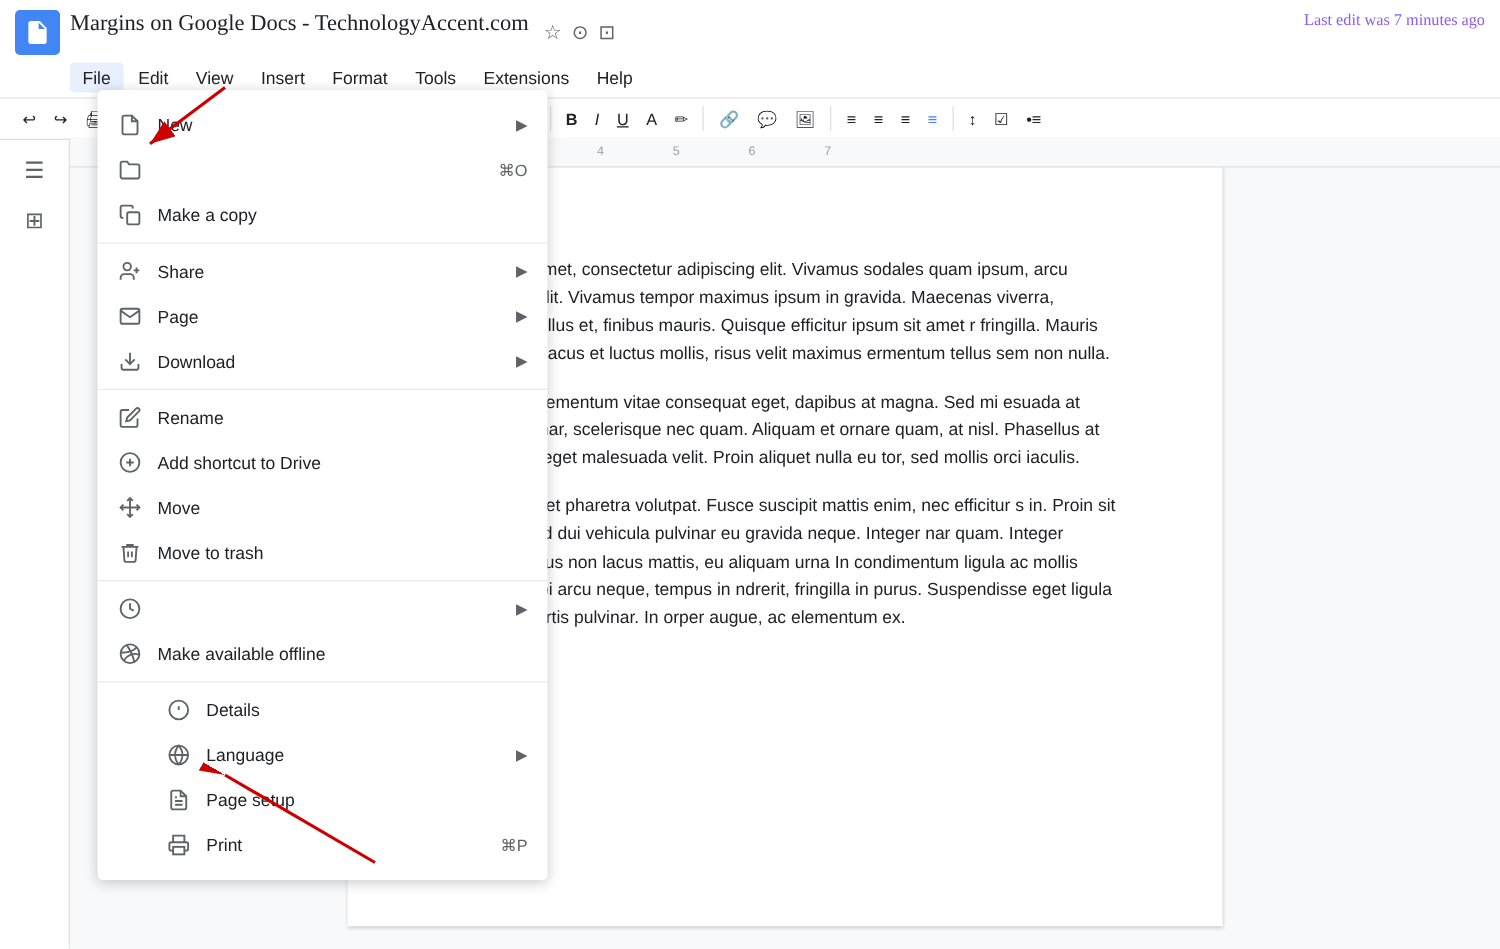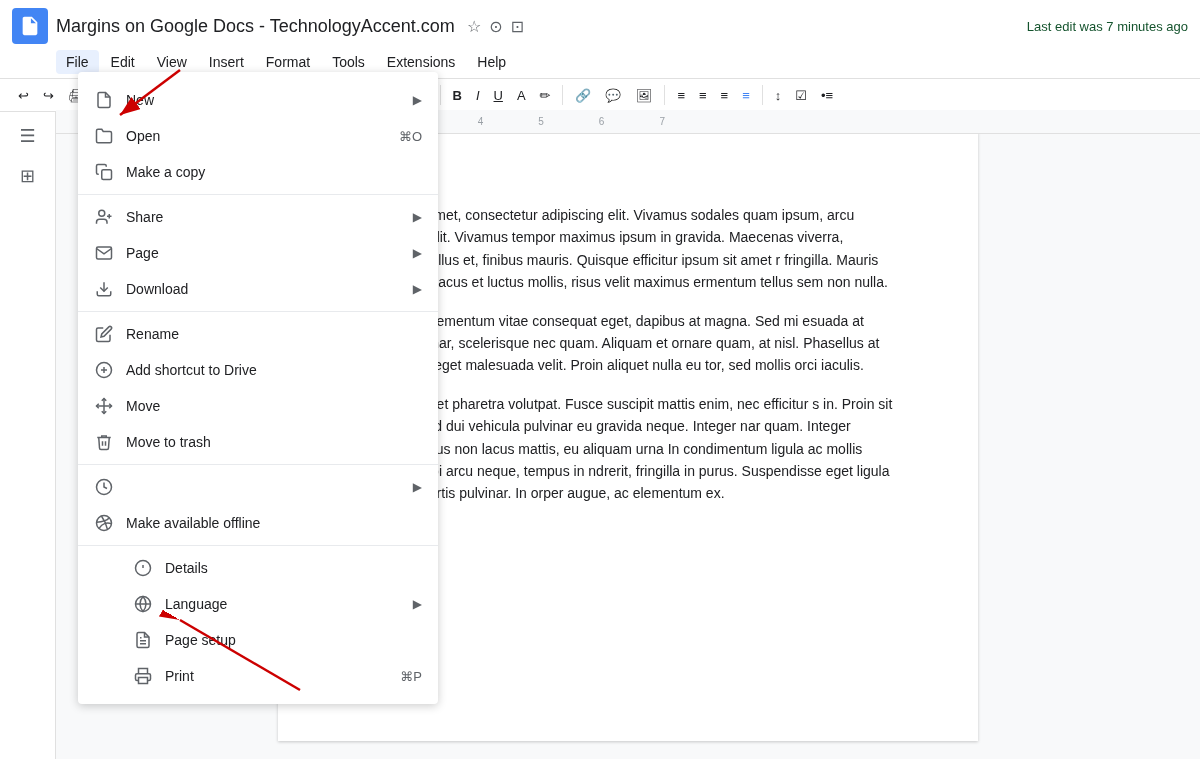--- a/index.html
+++ b/index.html
@@ -15,23 +15,23 @@
     
     .top-bar {
       background: white;
       display: flex;
       flex-direction: column;
       border-bottom: 1px solid #e0e0e0;
     }
 
     .title-bar {
       display: flex;
-      align-items: center;
       padding: 8px 12px 4px 12px;
       gap: 8px;
+      font-family: Liberation Serif, serif;
     }
 
     .doc-icon {
       width: 36px;
       height: 36px;
       background: #4285f4;
       border-radius: 4px;
       display: flex;
       align-items: center;
       justify-content: center;
@@ -58,21 +58,21 @@
 
     .title-icon {
       color: #5f6368;
       font-size: 16px;
       cursor: pointer;
     }
 
     .last-edit {
       margin-left: auto;
       font-size: 13px;
-      color: #14532d;
+      color: #8b5cf6;
     }
 
     
     .menu-bar {
       display: flex;
       align-items: flex-start;
       padding: 2px 25px 4px 56px;
       gap: 2px;
     }
 
@@ -361,21 +361,20 @@
       </span>
       <span class="item-label">New</span>
       <span class="item-arrow">▶</span>
     </div>
     <div class="dropdown-item">
       <span class="item-icon">
         <svg width="18" height="18" viewBox="0 0 24 24" fill="none" stroke="#5f6368" stroke-width="2">
           <path d="M22 19a2 2 0 0 1-2 2H4a2 2 0 0 1-2-2V5a2 2 0 0 1 2-2h5l2 3h9a2 2 0 0 1 2 2z"></path>
         </svg>
       </span>
-      <span class="item-label">Open</span>
       <span class="item-shortcut">⌘O</span>
     </div>
     <div class="dropdown-item">
       <span class="item-icon">
         <svg width="18" height="18" viewBox="0 0 24 24" fill="none" stroke="#5f6368" stroke-width="2">
           <rect x="9" y="9" width="13" height="13" rx="2" ry="2"></rect>
           <path d="M5 15H4a2 2 0 0 1-2-2V4a2 2 0 0 1 2-2h9a2 2 0 0 1 2 2v1"></path>
         </svg>
       </span>
       <span class="item-label">Make a copy</span>

